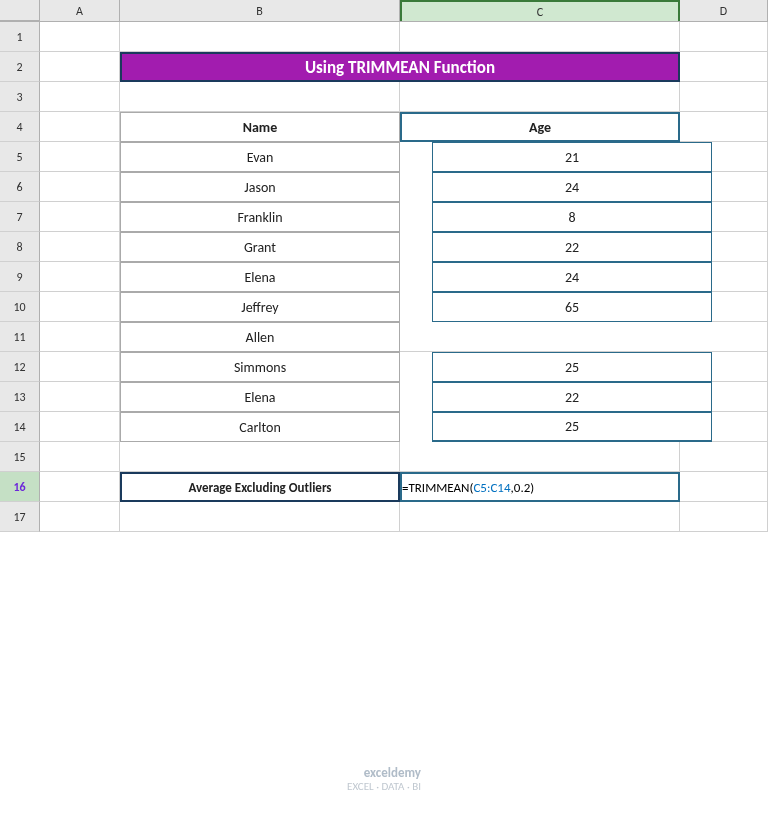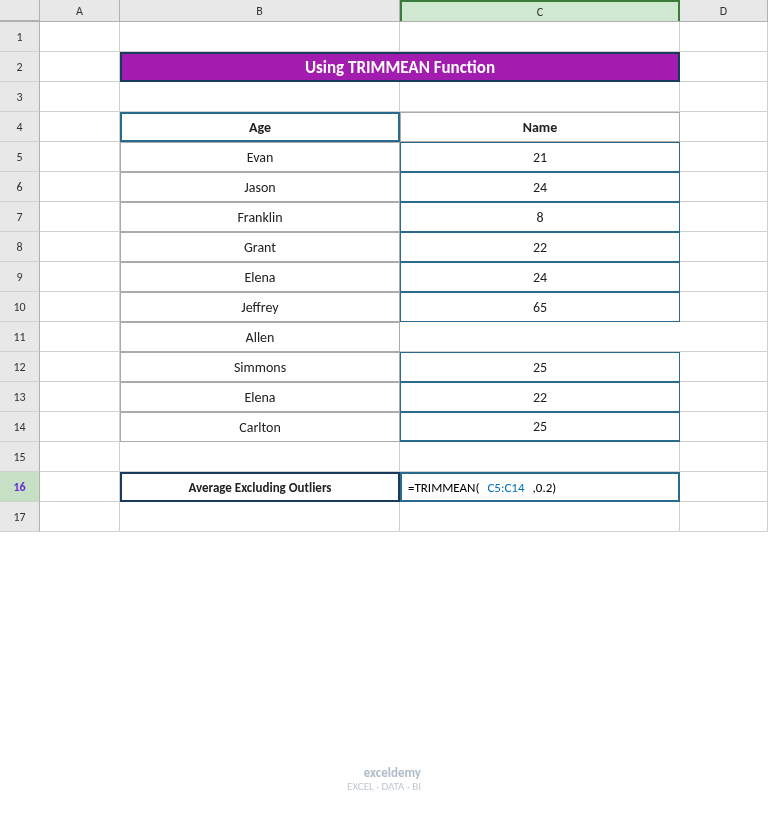--- a/index.html
+++ b/index.html
@@ -127,20 +127,21 @@
 
     
     .data-cell-b {
       background: #ffffff;
       border: 1px solid #aaa;
     }
 
     .data-cell-c {
       background: #e8f0f8;
       border: 1px solid #2a6a8a;
+      margin-left: 32px;
     }
 
     
     .last-data-c {
       border-bottom: 2px solid #2a6a8a;
     }
 
     
     .formula-label {
       background: #c5d8ea;
@@ -152,23 +153,21 @@
       justify-content: center;
     }
 
     .formula-value {
       background: #ffffff;
       font-size: 13px;
       border: 2px solid #2a6a8a;
       display: flex;
       align-items: center;
       justify-content: flex-start;
-      padding-left: 6px;
       color: #000;
-      gap: 8px;
     }
 
     
     .watermark {
       position: absolute;
       bottom: 20px;
       left: 50%;
       transform: translateX(-50%);
       text-align: right;
       color: #c0c8d0;
@@ -231,25 +230,25 @@
       <div class="row-num">3</div>
       <div class="cell col-a"></div>
       <div class="cell col-b"></div>
       <div class="cell col-c"></div>
       <div class="cell col-d"></div>
     </div>
 
     <div class="grid-row short">
       <div class="row-num">4</div>
       <div class="cell col-a"></div>
+      <div class="cell col-b header-cell-b">
+        <strong>Name</strong>
+      </div>
       <div class="cell col-c header-cell-c">
         <strong>Age</strong>
-      </div>
-      <div class="cell col-b header-cell-b">
-        <strong>Name</strong>
       </div>
       <div class="cell col-d"></div>
     </div>
 
     <div class="grid-row short">
       <div class="row-num">5</div>
       <div class="cell col-a"></div>
       <div class="cell col-b data-cell-b">
           <span>Evan</span>
         </div>

